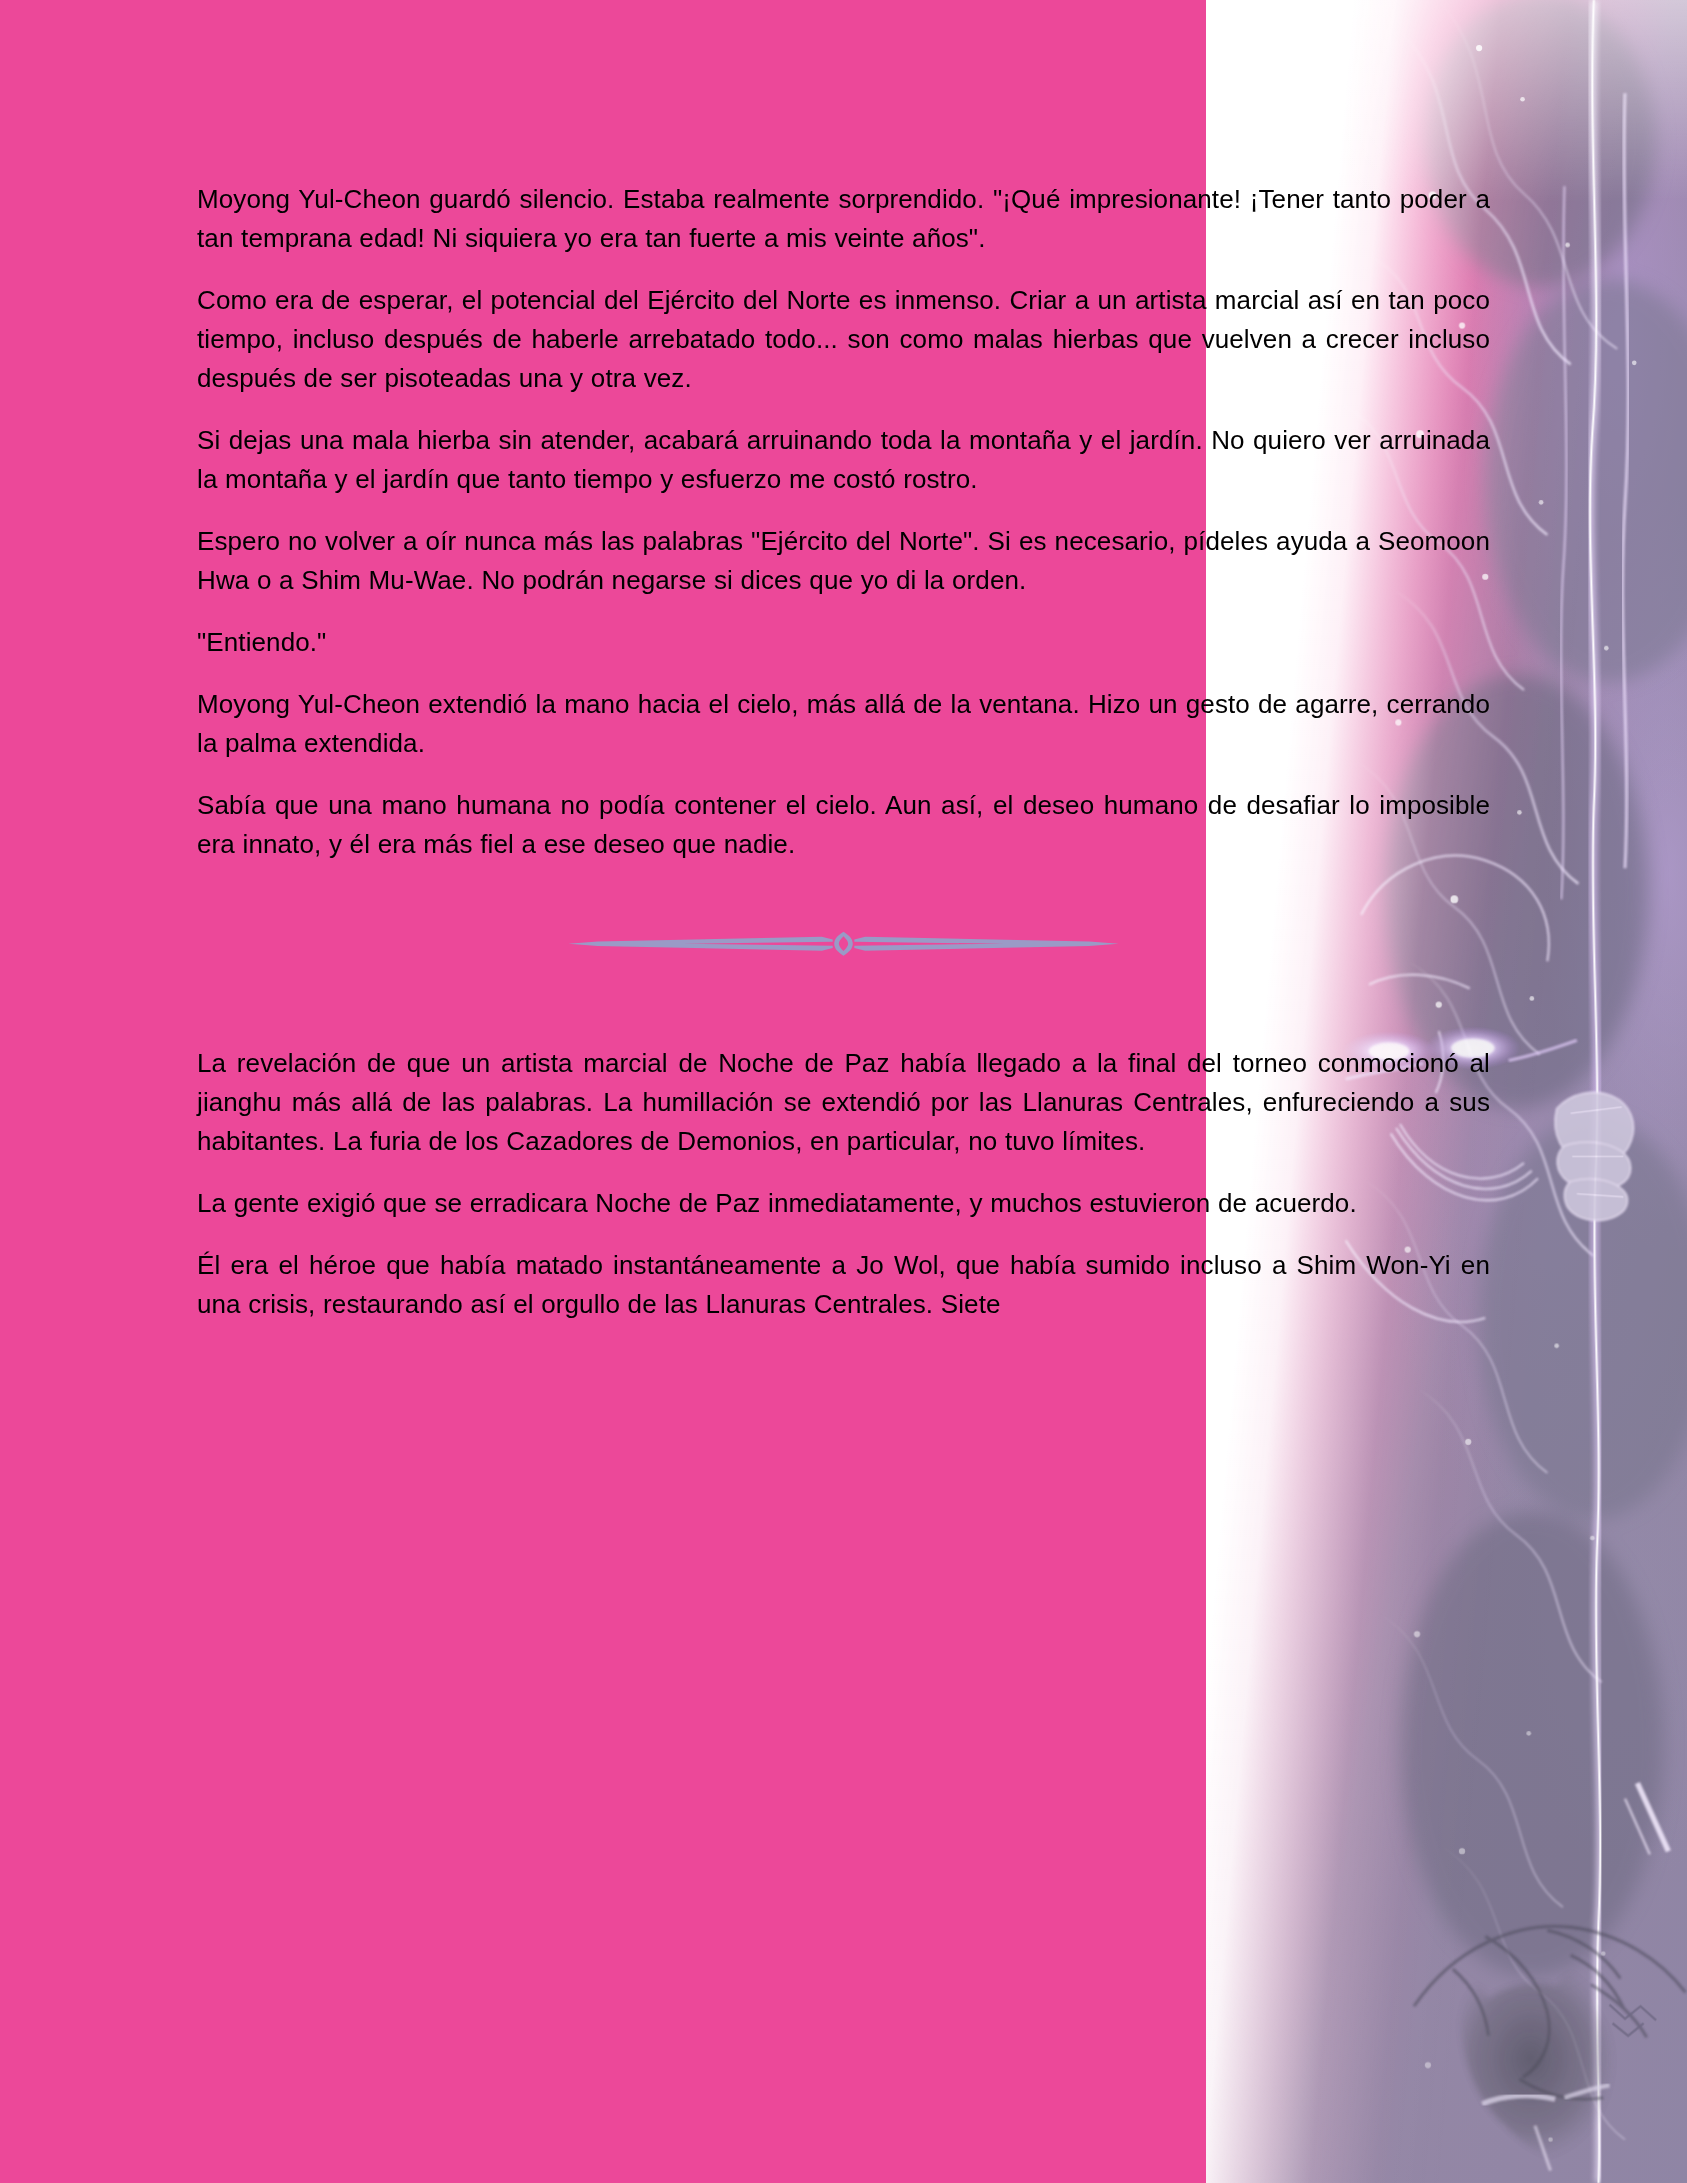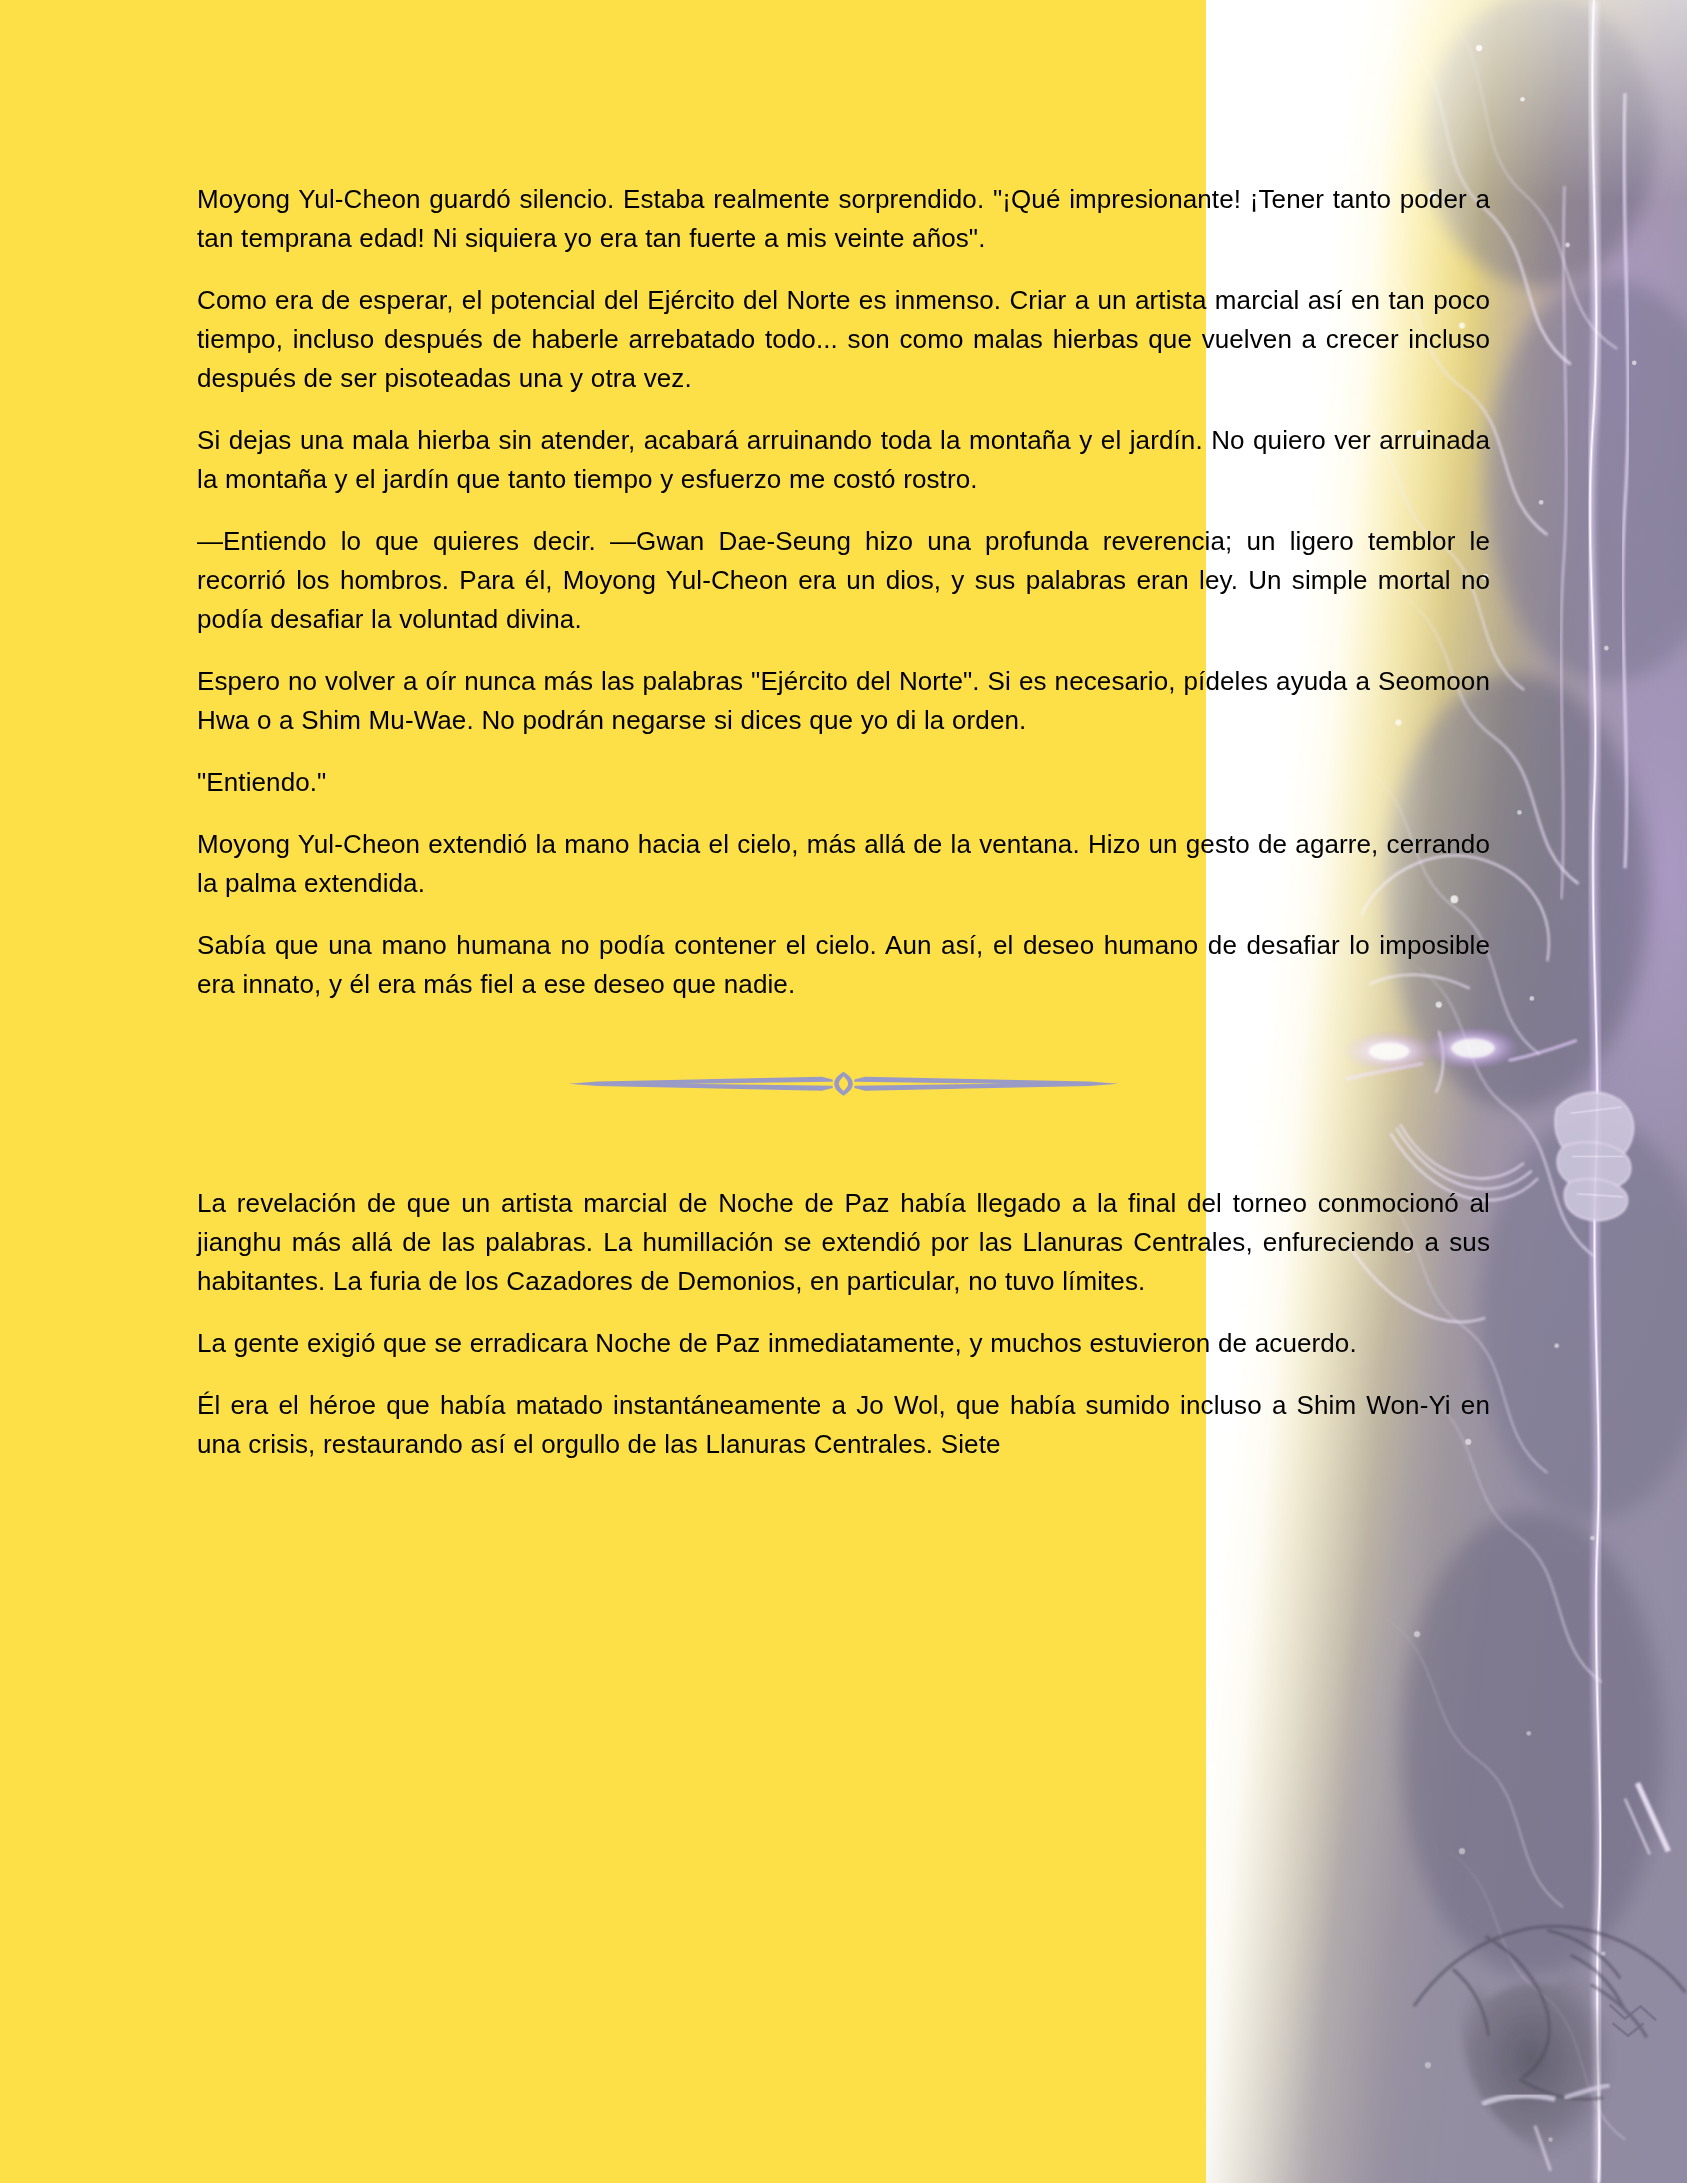--- a/index.html
+++ b/index.html
@@ -9,21 +9,21 @@
     background: #ffffff;
   }
   body {
     font-family: "Liberation Sans", sans-serif;
   }
 
   #page {
     position: relative;
     width: 1687px;
     height: 2183px;
-    background: #fde047;
+    background: #ec4899;
     overflow: hidden;
   }
 
   
   .art-layer {
     position: absolute;
     top: 0;
     right: 0;
     width: 481px;
     height: 2183px;
@@ -281,21 +281,20 @@
     <div class="art-fade"></div>
     <div class="art-vignette-top"></div>
   </div>
 
   <div class="text-column">
 
     <div>
       <p class="para">Moyong Yul-Cheon guardó silencio. Estaba realmente sorprendido. "¡Qué impresionante! ¡Tener tanto poder a tan temprana edad! Ni siquiera yo era tan fuerte a mis veinte años".</p>
       <p class="para">Como era de esperar, el potencial del Ejército del Norte es inmenso. Criar a un artista marcial así en tan poco tiempo, incluso después de haberle arrebatado todo... son como malas hierbas que vuelven a crecer incluso después de ser pisoteadas una y otra vez.</p>
       <p class="para">Si dejas una mala hierba sin atender, acabará arruinando toda la montaña y el jardín. No quiero ver arruinada la montaña y el jardín que tanto tiempo y esfuerzo me costó rostro.</p>
-      <p class="para">—Entiendo lo que quieres decir. —Gwan Dae-Seung hizo una profunda reverencia; un ligero temblor le recorrió los hombros. Para él, Moyong Yul-Cheon era un dios, y sus palabras eran ley. Un simple mortal no podía desafiar la voluntad divina.</p>
       <p class="para">Espero no volver a oír nunca más las palabras "Ejército del Norte". Si es necesario, pídeles ayuda a Seomoon Hwa o a Shim Mu-Wae. No podrán negarse si dices que yo di la orden.</p>
       <p class="para short">"Entiendo."</p>
       <p class="para">Moyong Yul-Cheon extendió la mano hacia el cielo, más allá de la ventana. Hizo un gesto de agarre, cerrando la palma extendida.</p>
       <p class="para">Sabía que una mano humana no podía contener el cielo. Aun así, el deseo humano de desafiar lo imposible era innato, y él era más fiel a ese deseo que nadie.</p>
     </div>
 
     <div class="divider-wrap">
       <svg class="divider-svg" width="555" height="34" viewBox="0 0 716 44">
         <g fill="#9a9ac6">
 

